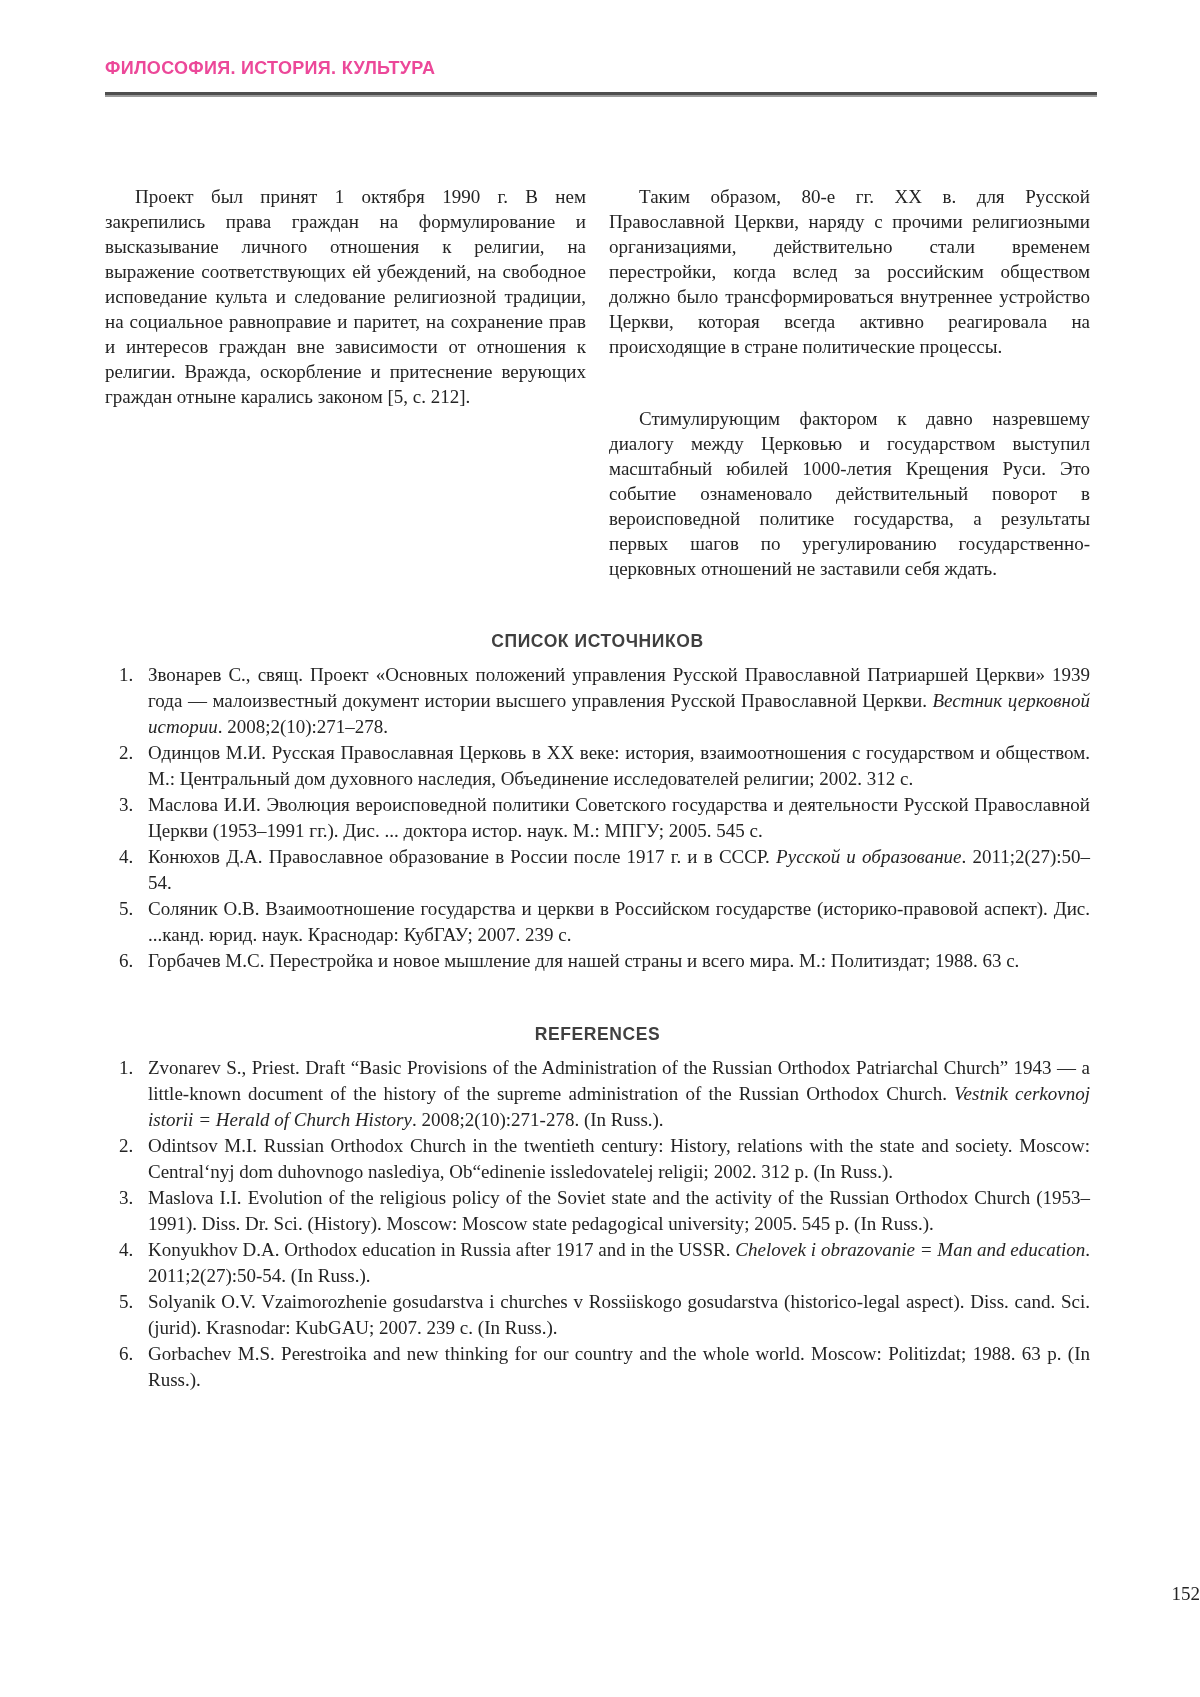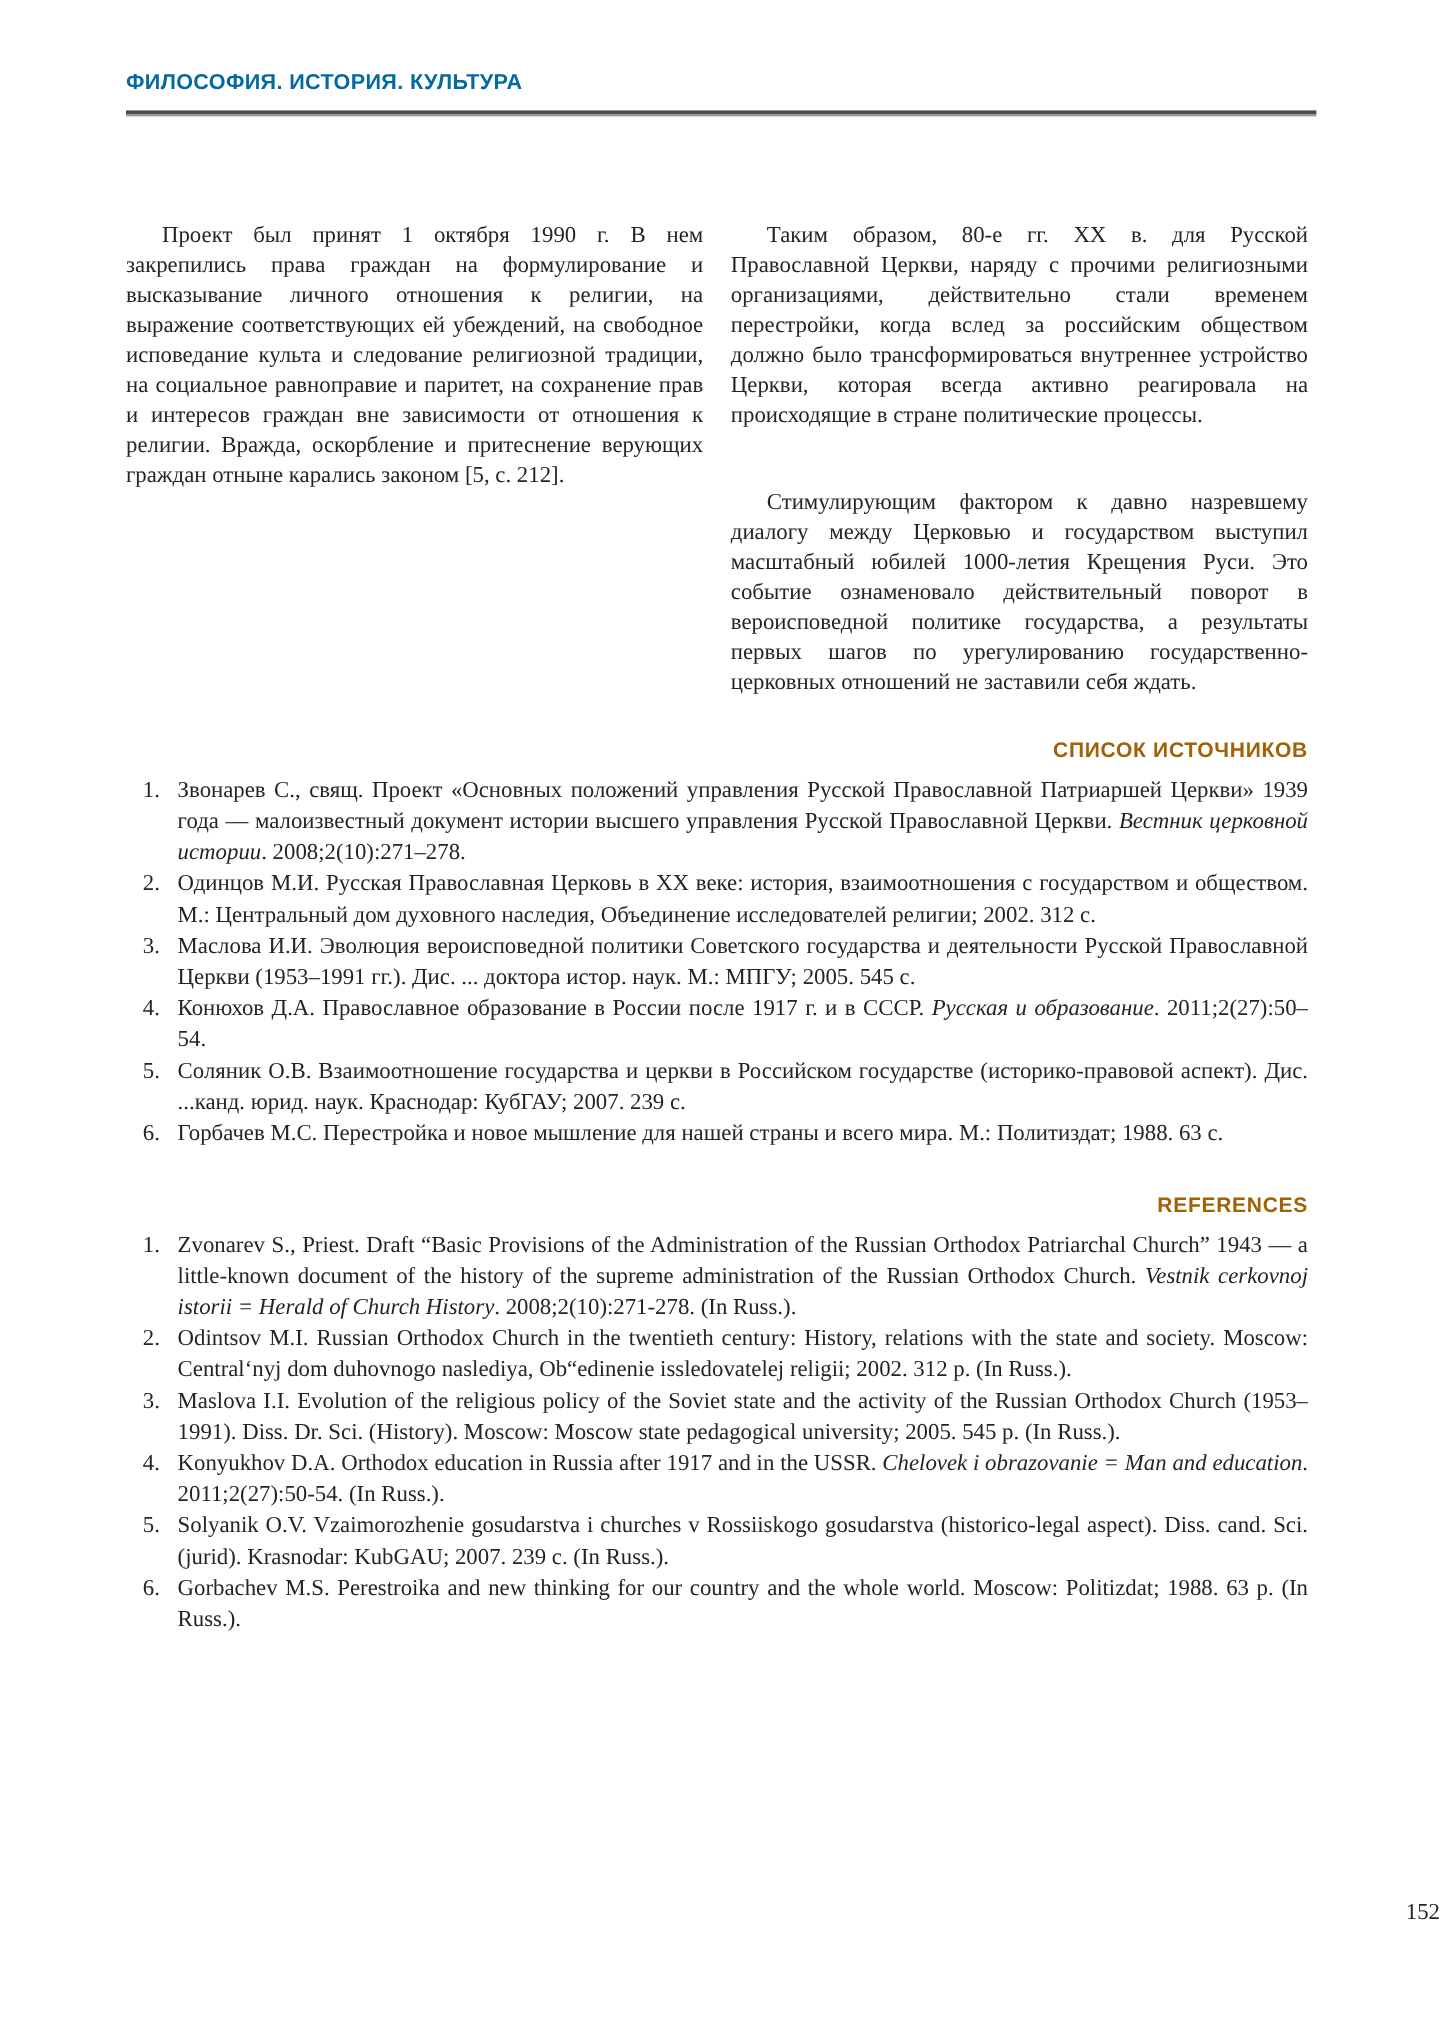--- a/index.html
+++ b/index.html
@@ -14,21 +14,21 @@
     font-family: "Liberation Serif", "DejaVu Serif", serif;
   }
   .content {
     padding: 58px 110px 0 105px;
   }
   .running-head {
     font-family: "Liberation Sans", "DejaVu Sans", sans-serif;
     font-weight: 700;
     font-size: 18px;
     letter-spacing: 0.3px;
-    color: #0369a1;
+    color: #ec4899;
   }
   .head-rule {
     margin-top: 13px;
     height: 1px;
     border-top: 3px solid #4e4e4e;
     border-bottom: 2px solid #9b9b9b;
     width: 992px;
   }
   .columns {
     display: flex;
@@ -41,23 +41,23 @@
     line-height: 25px;
     text-align: justify;
     color: #242424;
   }
   .col p { text-indent: 30px; hyphens: auto; margin-top: 47px; }
   .section-title {
     font-family: "Liberation Sans", "DejaVu Sans", sans-serif;
     font-weight: 700;
     font-size: 17.5px;
     letter-spacing: 0.6px;
-    text-align: right;
-    color: #a16207;
-    margin-top: 34px;
+    text-align: center;
+    color: #404040;
+    margin-top: 50px;
   }
   .ref-list {
     margin-top: 10px;
     font-size: 19px;
     line-height: 26px;
     color: #242424;
   }
   .ref-item {
     display: flex;
     text-align: justify;
@@ -110,21 +110,21 @@
       <div class="ref-item">
         <span class="num">2.</span>
         <div class="txt"><span>Одинцов М.И. Русская Православная Церковь в XX веке: история, взаимоотношения с государством и обществом. М.: Центральный дом духовного наследия, Объединение исследователей религии; 2002. 312 с.</span><em></em><span></span></div>
       </div>
       <div class="ref-item">
         <span class="num">3.</span>
         <div class="txt"><span>Маслова И.И. Эволюция вероисповедной политики Советского государства и деятельности Русской Православной Церкви (1953–1991 гг.). Дис. ... доктора истор. наук. М.: МПГУ; 2005. 545 с.</span><em></em><span></span></div>
       </div>
       <div class="ref-item">
         <span class="num">4.</span>
-        <div class="txt"><span>Конюхов Д.А. Православное образование в России после 1917 г. и в СССР. </span><em>Русская и образование</em><span>. 2011;2(27):50–54.</span></div>
+        <div class="txt"><span>Конюхов Д.А. Православное образование в России после 1917 г. и в СССР. </span><em>Русской и образование</em><span>. 2011;2(27):50–54.</span></div>
       </div>
       <div class="ref-item">
         <span class="num">5.</span>
         <div class="txt"><span>Соляник О.В. Взаимоотношение государства и церкви в Российском государстве (историко-правовой аспект). Дис. ...канд. юрид. наук. Краснодар: КубГАУ; 2007. 239 с.</span><em></em><span></span></div>
       </div>
       <div class="ref-item">
         <span class="num">6.</span>
         <div class="txt"><span>Горбачев М.С. Перестройка и новое мышление для нашей страны и всего мира. М.: Политиздат; 1988. 63 с.</span><em></em><span></span></div>
       </div>
     </div>

